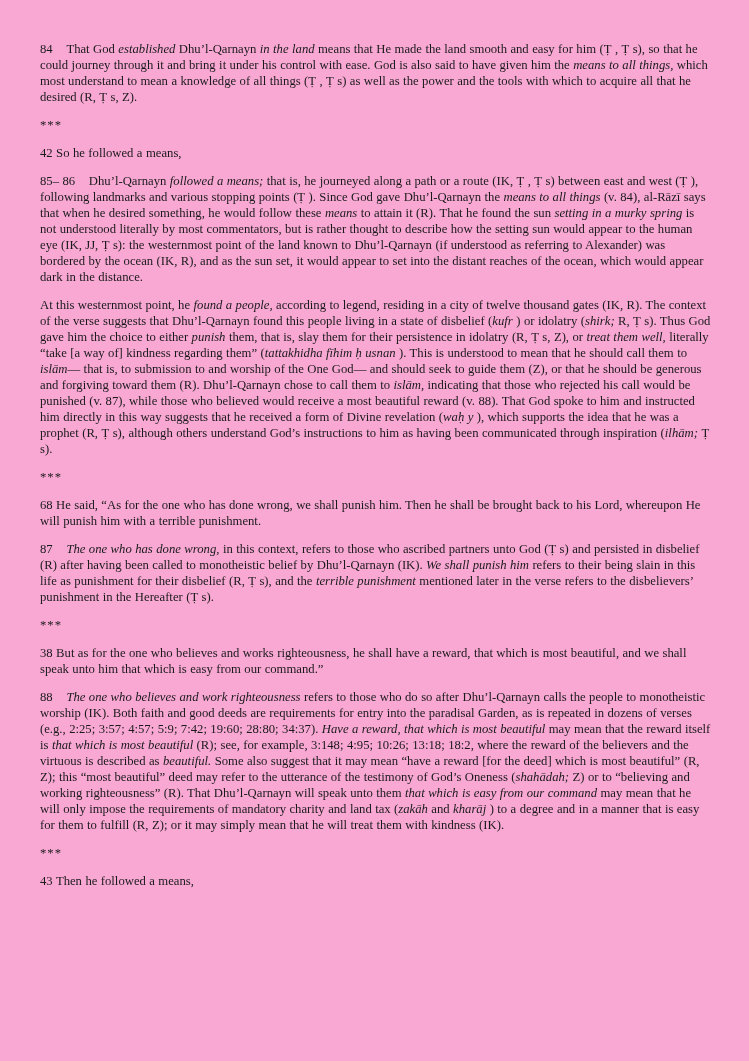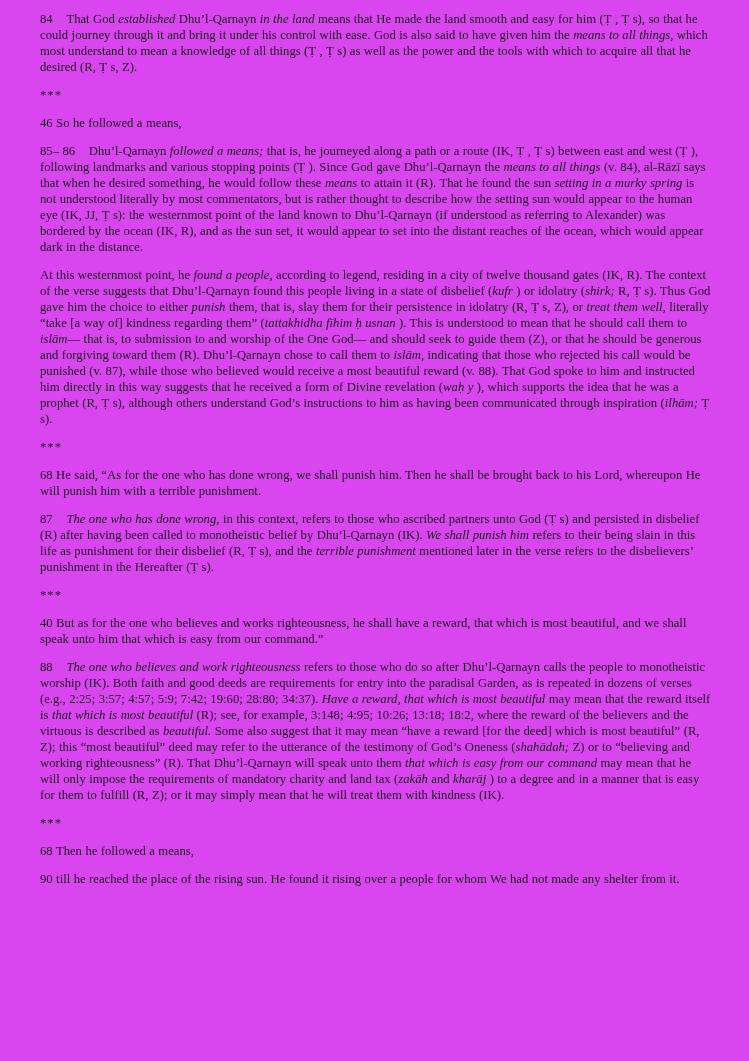--- a/index.html
+++ b/index.html
@@ -9,22 +9,22 @@
   }
   body {
     width: 749px;
     height: 1061px;
     overflow: hidden;
   }
   .page {
     box-sizing: border-box;
     width: 749px;
     height: 1061px;
-    padding: 11px 38px 0 40px;
-    background: #d946ef;
+    padding: 41px 38px 0 40px;
+    background: #f9a8d4;
     font-family: "Liberation Serif", "DejaVu Serif", serif;
     font-size: 12.7px;
     line-height: 16px;
     color: #1a1a1a;
     text-align: left;
   }
   .page p {
     margin: 0 0 12px 0;
     padding: 0;
     word-spacing: 0.02em;
@@ -36,26 +36,25 @@
     font-style: italic;
   }
 </style>
 </head>
 <body>
 
 <div class="page">
   <div id="content">
       <p class="para"><span>84&nbsp;&nbsp;&nbsp;&nbsp;That God </span><em>established</em><span> Dhu’l-Qarnayn </span><em>in the land</em><span> means that He made the land smooth and easy for him (Ṭ , Ṭ s), so that he could journey through it and bring it under his control with ease. God is also said to have given him the </span><em>means to all things,</em><span> which most understand to mean a knowledge of all things (Ṭ , Ṭ s) as well as the power and the tools with which to acquire all that he desired (R, Ṭ s, Z).</span></p>
       <p class="separator"><span>***</span></p>
-      <p class="para"><span>46 So he followed a means,</span></p>
+      <p class="para"><span>42 So he followed a means,</span></p>
       <p class="para"><span>85– 86&nbsp;&nbsp;&nbsp;&nbsp;Dhu’l-Qarnayn </span><em>followed a means;</em><span> that is, he journeyed along a path or a route (IK, Ṭ , Ṭ s) between east and west (Ṭ ), following landmarks and various stopping points (Ṭ ). Since God gave Dhu’l-Qarnayn the </span><em>means to all things</em><span> (v. 84), al-Rāzī says that when he desired something, he would follow these </span><em>means</em><span> to attain it (R). That he found the sun </span><em>setting in a murky spring</em><span> is not understood literally by most commentators, but is rather thought to describe how the setting sun would appear to the human eye (IK, JJ, Ṭ s): the westernmost point of the land known to Dhu’l-Qarnayn (if understood as referring to Alexander) was bordered by the ocean (IK, R), and as the sun set, it would appear to set into the distant reaches of the ocean, which would appear dark in the distance.</span></p>
       <p class="para"><span>At this westernmost point, he </span><em>found a people,</em><span> according to legend, residing in a city of twelve thousand gates (IK, R). The context of the verse suggests that Dhu’l-Qarnayn found this people living in a state of disbelief (</span><em>kufr</em><span> ) or idolatry (</span><em>shirk;</em><span> R, Ṭ s). Thus God gave him the choice to either </span><em>punish</em><span> them, that is, slay them for their persistence in idolatry (R, Ṭ s, Z), or </span><em>treat them well,</em><span> literally “take [a way of] kindness regarding them” (</span><em>tattakhidha fīhim ḥ usnan</em><span> ). This is understood to mean that he should call them to </span><em>islām</em><span>— that is, to submission to and worship of the One God— and should seek to guide them (Z), or that he should be generous and forgiving toward them (R). Dhu’l-Qarnayn chose to call them to </span><em>islām,</em><span> indicating that those who rejected his call would be punished (v. 87), while those who believed would receive a most beautiful reward (v. 88). That God spoke to him and instructed him directly in this way suggests that he received a form of Divine revelation (</span><em>waḥ y</em><span> ), which supports the idea that he was a prophet (R, Ṭ s), although others understand God’s instructions to him as having been communicated through inspiration (</span><em>ilhām;</em><span> Ṭ s).</span></p>
       <p class="separator"><span>***</span></p>
       <p class="para"><span>68 He said, “As for the one who has done wrong, we shall punish him. Then he shall be brought back to his Lord, whereupon He will punish him with a terrible punishment.</span></p>
       <p class="para"><span>87&nbsp;&nbsp;&nbsp;&nbsp;</span><em>The one who has done wrong,</em><span> in this context, refers to those who ascribed partners unto God (Ṭ s) and persisted in disbelief (R) after having been called to monotheistic belief by Dhu’l-Qarnayn (IK). </span><em>We shall punish him</em><span> refers to their being slain in this life as punishment for their disbelief (R, Ṭ s), and the </span><em>terrible punishment</em><span> mentioned later in the verse refers to the disbelievers’ punishment in the Hereafter (Ṭ s).</span></p>
       <p class="separator"><span>***</span></p>
-      <p class="para"><span>40 But as for the one who believes and works righteousness, he shall have a reward, that which is most beautiful, and we shall speak unto him that which is easy from our command.”</span></p>
+      <p class="para"><span>38 But as for the one who believes and works righteousness, he shall have a reward, that which is most beautiful, and we shall speak unto him that which is easy from our command.”</span></p>
       <p class="para"><span>88&nbsp;&nbsp;&nbsp;&nbsp;</span><em>The one who believes and work righteousness</em><span> refers to those who do so after Dhu’l-Qarnayn calls the people to monotheistic worship (IK). Both faith and good deeds are requirements for entry into the paradisal Garden, as is repeated in dozens of verses (e.g., 2:25; 3:57; 4:57; 5:9; 7:42; 19:60; 28:80; 34:37). </span><em>Have a reward, that which is most beautiful</em><span> may mean that the reward itself is </span><em>that which is most beautiful</em><span> (R); see, for example, 3:148; 4:95; 10:26; 13:18; 18:2, where the reward of the believers and the virtuous is described as </span><em>beautiful.</em><span> Some also suggest that it may mean “have a reward [for the deed] which is most beautiful” (R, Z); this “most beautiful” deed may refer to the utterance of the testimony of God’s Oneness (</span><em>shahādah;</em><span> Z) or to “believing and working righteousness” (R). That Dhu’l-Qarnayn will speak unto them </span><em>that which is easy from our command</em><span> may mean that he will only impose the requirements of mandatory charity and land tax (</span><em>zakāh</em><span> and </span><em>kharāj</em><span> ) to a degree and in a manner that is easy for them to fulfill (R, Z); or it may simply mean that he will treat them with kindness (IK).</span></p>
       <p class="separator"><span>***</span></p>
-      <p class="para"><span>68 Then he followed a means,</span></p>
-      <p class="para"><span>90 till he reached the place of the rising sun. He found it rising over a people for whom We had not made any shelter from it.</span></p>
+      <p class="para"><span>43 Then he followed a means,</span></p>
     </div>
 </div>
 
 </body></html>

